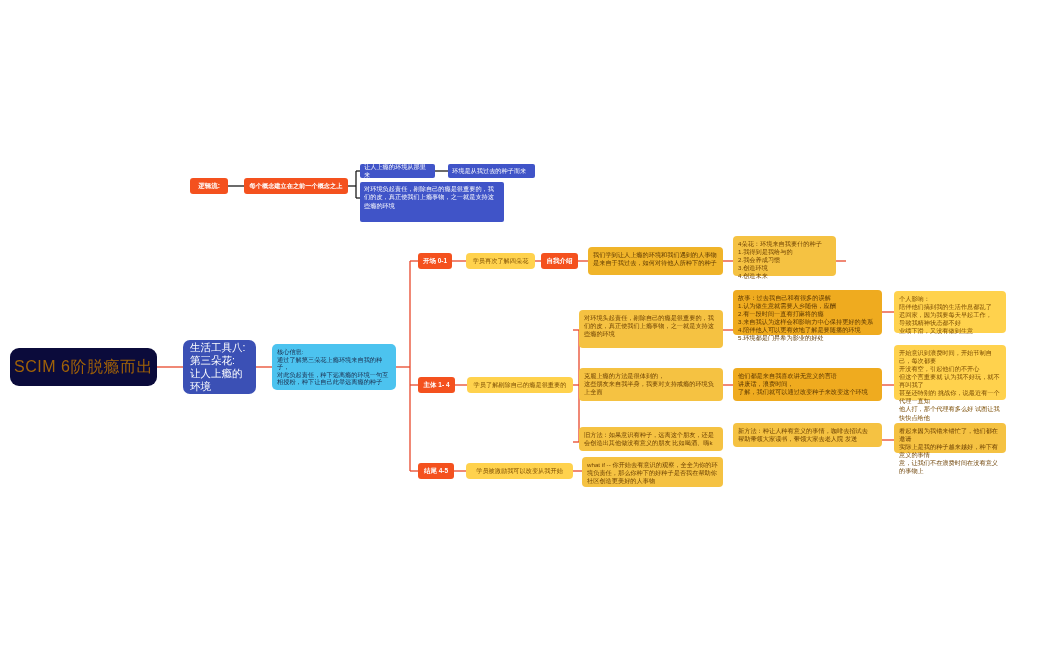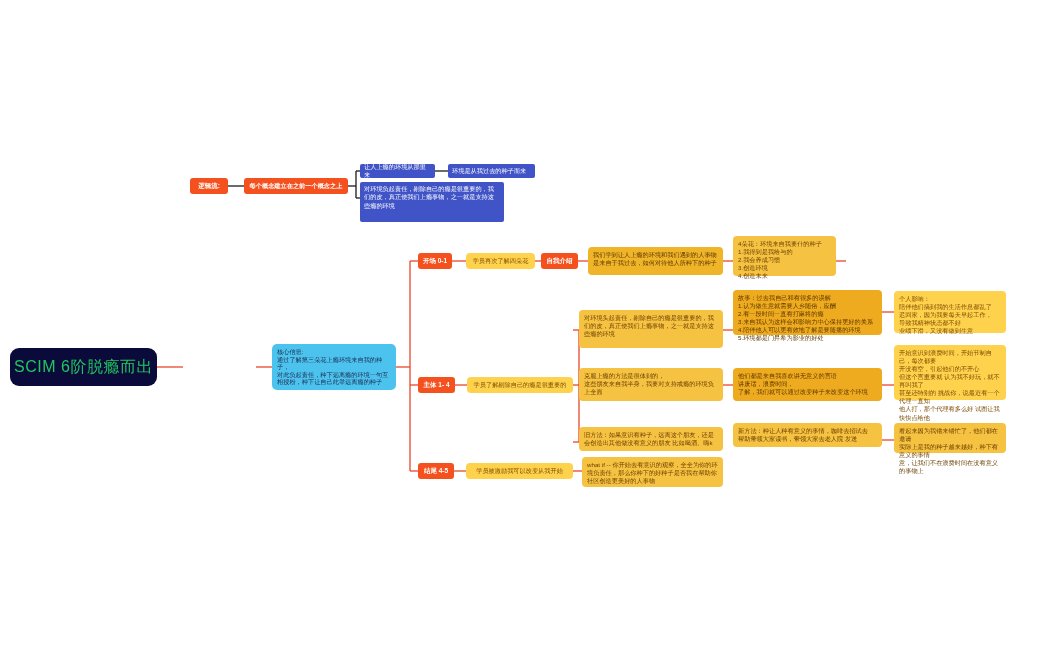--- a/index.html
+++ b/index.html
@@ -29,21 +29,21 @@
     position: absolute;
     box-sizing: border-box;
     white-space: pre-line;
     word-break: break-all;
     line-height: 1.22;
   }
 
   
   .n-root {
     background: #0b0b3b;
-    color: #22c55e;
+    color: #a16207;
     border-radius: 9px;
     font-size: 16px;
     display: flex;
     align-items: center;
     justify-content: center;
     letter-spacing: 0.5px;
   }
 
   
   .n-blue {
@@ -174,20 +174,23 @@
     <path d="M228,186 H244" stroke="#1b1b1b" stroke-width="1.3" fill="none"></path>
     <path d="M348,186 H356" stroke="#1b1b1b" stroke-width="1.3" fill="none"></path>
     <path d="M356,171 V198" stroke="#1b1b1b" stroke-width="1.3" fill="none"></path>
     <path d="M356,171 H360" stroke="#1b1b1b" stroke-width="1.3" fill="none"></path>
     <path d="M356,198 H360" stroke="#1b1b1b" stroke-width="1.3" fill="none"></path>
     <path d="M435,171 H448" stroke="#1b1b1b" stroke-width="1.3" fill="none"></path>
   </svg>
 
   <div class="node n-root" style="left:10px; top:348px; width:147px; height:38px;">SCIM 6阶脱瘾而出</div>
 
+  <div class="node n-blue" style="left:183px; top:340px; width:73px; height:54px;">生活工具八:
+第三朵花:
+让人上瘾的环境</div>
 
   <div class="node n-cyan" style="left:272px; top:344px; width:124px; height:46px;">核心信息:
 通过了解第三朵花上瘾环境来自我的种子，
 对此负起责任，种下远离瘾的环境一句互相授粉，种下让自己此举远离瘾的种子</div>
 
   <div class="node n-orange" style="left:190px; top:178px; width:38px; height:16px;">逻辑流:</div>
 
   <div class="node n-orange" style="left:244px; top:178px; width:104px; height:16px; font-size:6.2px;">每个概念建立在之前一个概念之上</div>
 
   <div class="node n-blueflat" style="left:360px; top:164px; width:75px; height:14px;">让人上瘾的环境从那里来</div>

